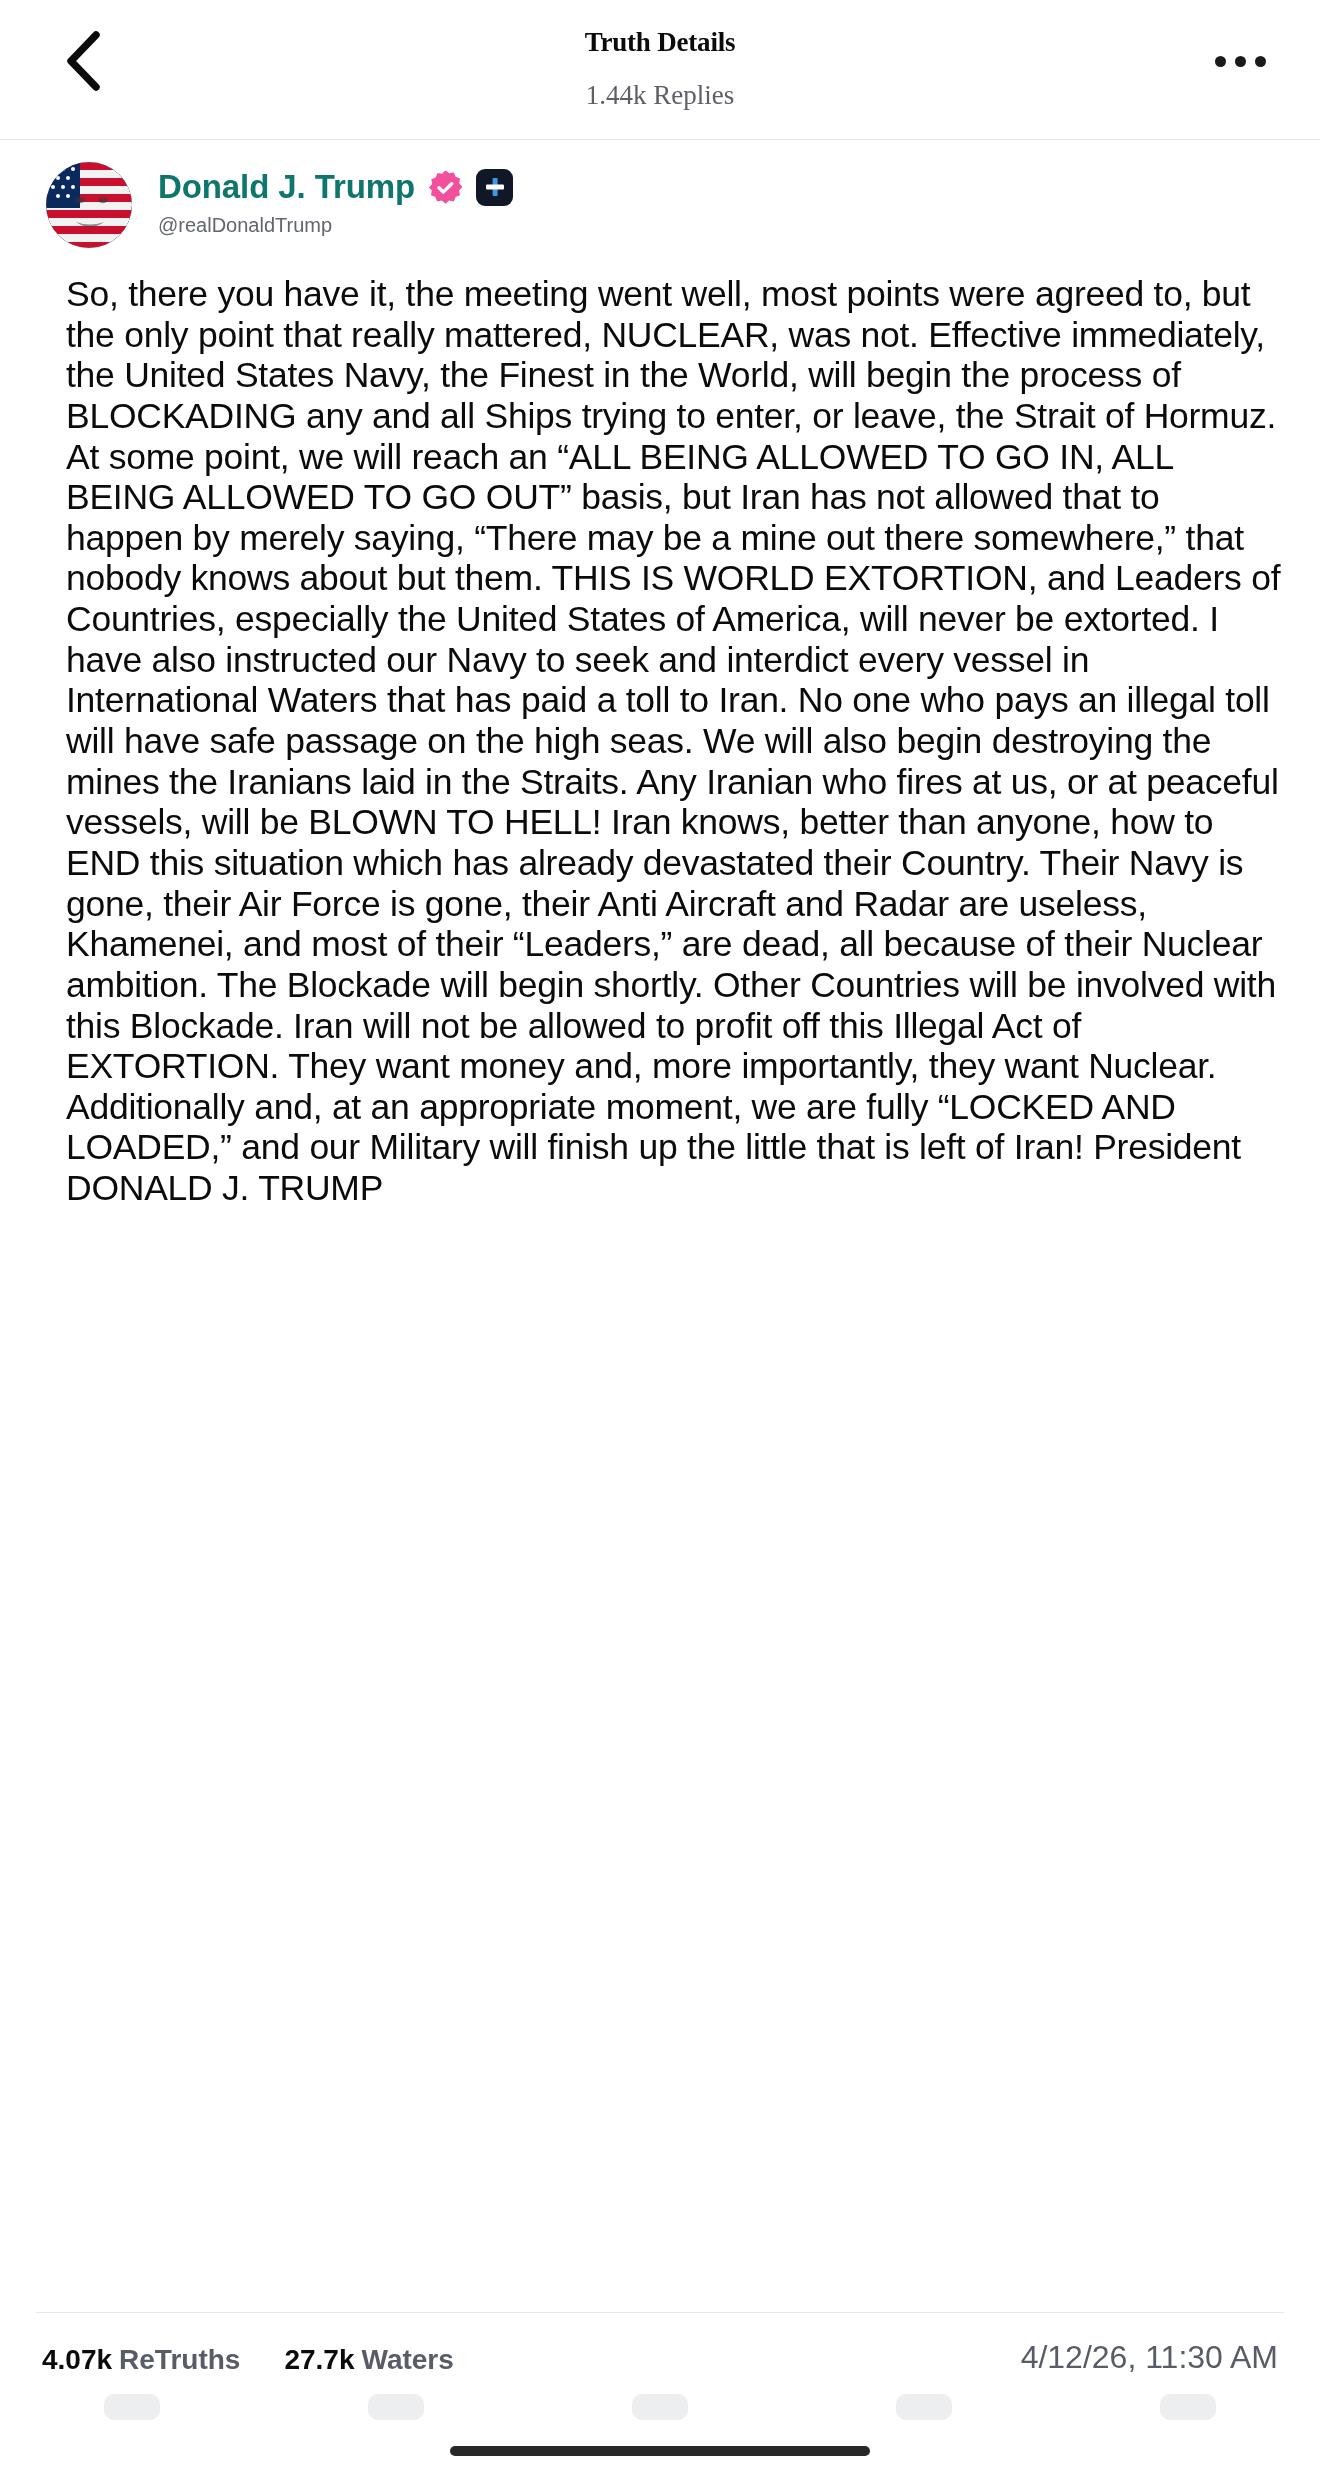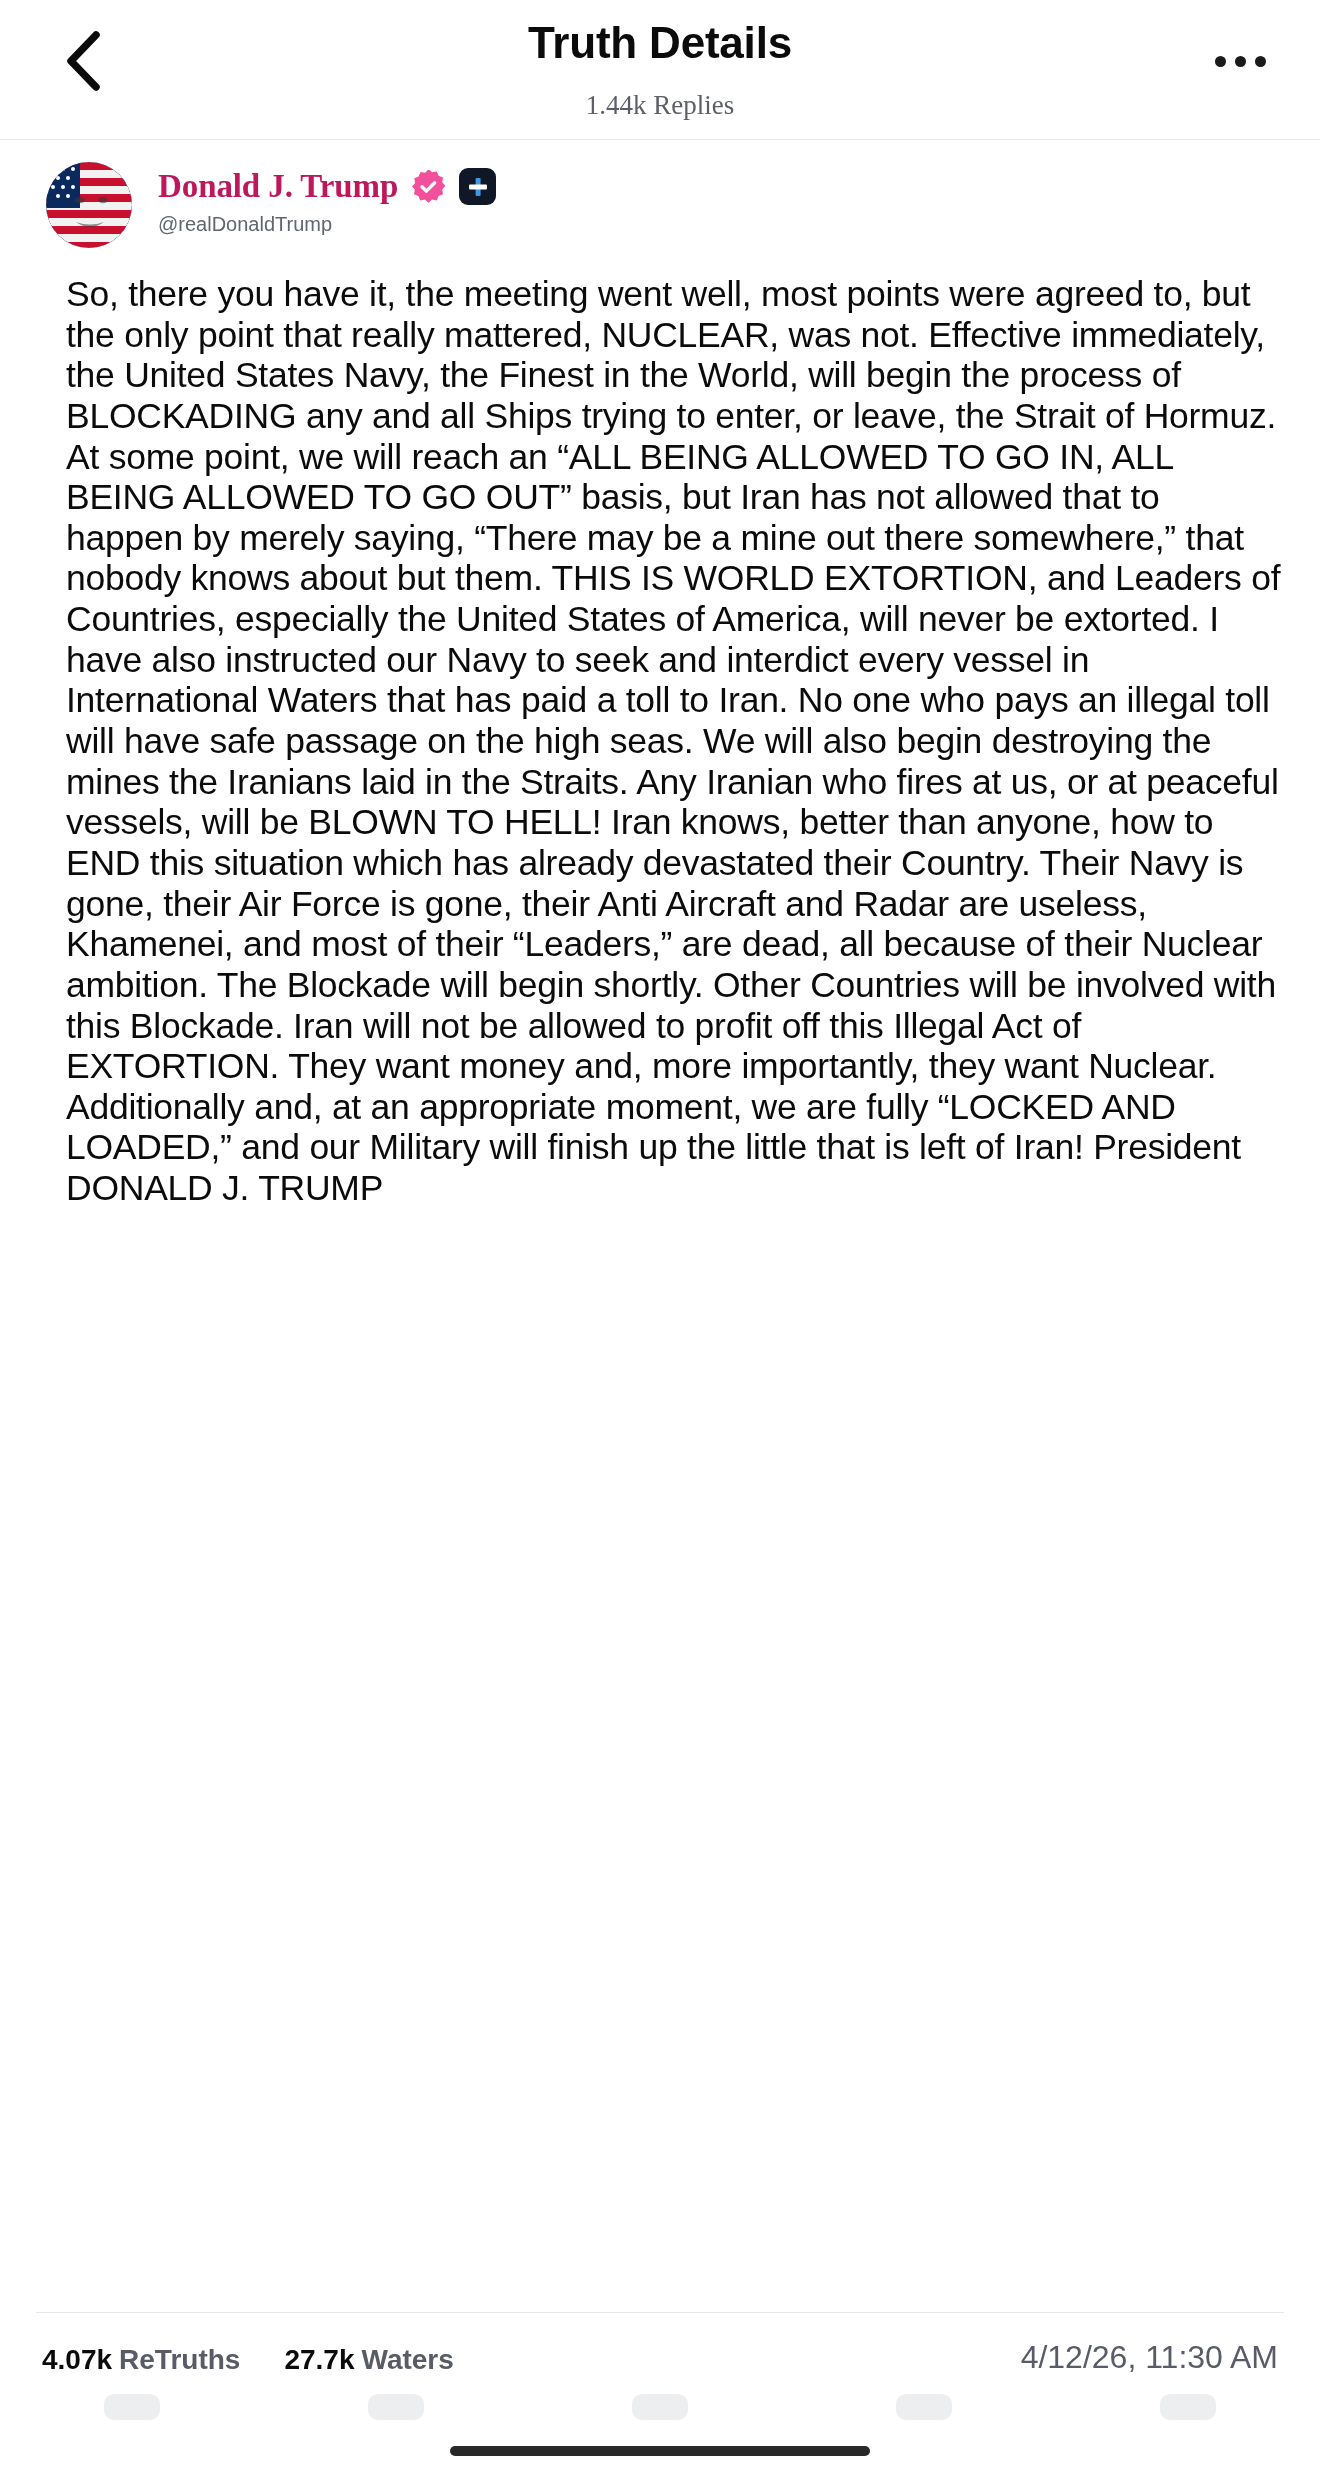--- a/index.html
+++ b/index.html
@@ -41,24 +41,25 @@
     align-items: center;
     justify-content: center;
     cursor: pointer;
   }
   .back-btn svg { display: block; }
   .header-titles {
     text-align: center;
     line-height: 1.18;
   }
   .header-title {
-    font-size: 44px;
+    font-size: 27px;
     font-weight: 700;
     letter-spacing: -0.2px;
     color: #0b0b0b;
+    font-family: Liberation Serif, serif;
   }
   .header-sub {
     font-size: 27px;
     font-weight: 400;
     color: #5c5f66;
     margin-top: 21px;
     font-family: Liberation Serif, serif;
   }
   .more-btn {
     position: absolute;
@@ -100,23 +101,22 @@
 
   .author-meta { padding-top: 6px; }
   .author-name-line {
     display: flex;
     align-items: center;
     gap: 14px;
   }
   .author-name {
     font-size: 33px;
     font-weight: 700;
-    color: #be185d;
+    color: #0f766e;
     letter-spacing: -0.1px;
-    font-family: Liberation Serif, serif;
   }
   .verified {
     width: 33px; height: 33px;
     display: block;
   }
   .badge-sq {
     width: 37px; height: 37px;
     border-radius: 9px;
     background: #101828;
     display: flex;

